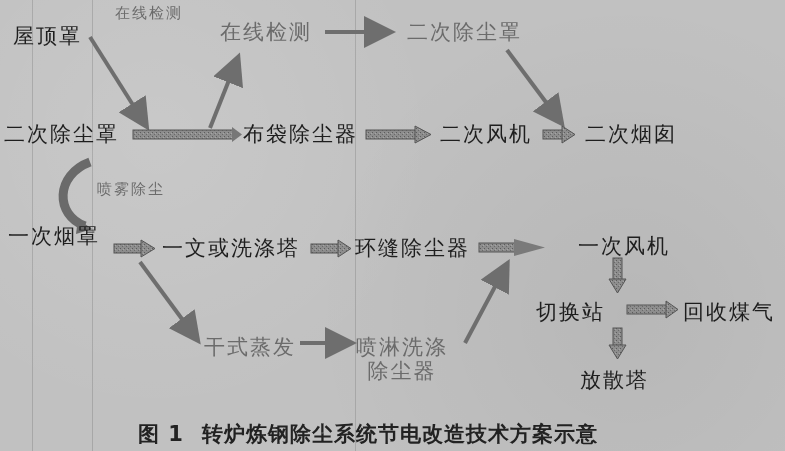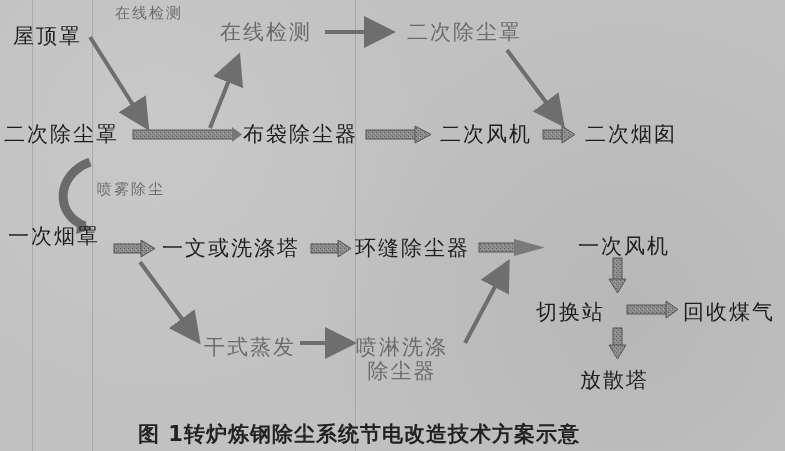--- a/index.html
+++ b/index.html
@@ -10,21 +10,21 @@
       radial-gradient(circle at 80% 70%, rgba(0,0,0,0.05) 0, rgba(0,0,0,0) 45%),
       #c1c1c1;
     font-family:"DejaVu Serif","Liberation Serif",serif;}
   .vline{position:absolute;top:0;width:1px;height:451px;background:rgba(90,90,90,0.25);}
   .node{position:absolute;white-space:nowrap;font-size:21px;color:#1e1e1e;line-height:1;letter-spacing:2px;}
   .node.faint{color:#6b6b6b;}
   .node.label{font-size:15px;}
   .multi{white-space:normal;text-align:center;line-height:1.15;}
   .caption{position:absolute;left:138px;top:420px;font-family:"DejaVu Sans","Liberation Sans",sans-serif;
     font-weight:bold;font-size:21px;color:#222;white-space:nowrap;letter-spacing:1px;}
-  .caption .num{}
+  .caption .num{margin-right:18px;}
   svg.arrows{position:absolute;left:0;top:0;}
 </style>
 </head>
 <body>
 
 <div class="page">
   <div class="vline" style="left:32px"></div>
   <div class="vline" style="left:92px"></div>
   <div class="vline" style="left:355px"></div>
 

